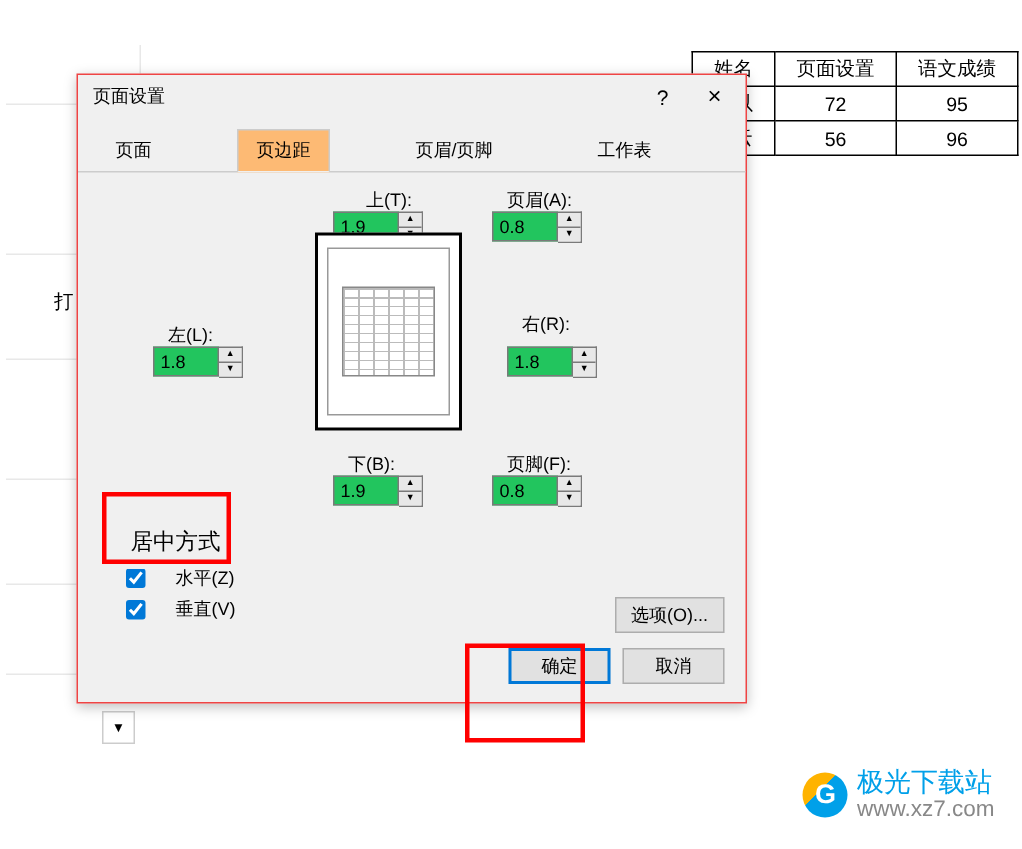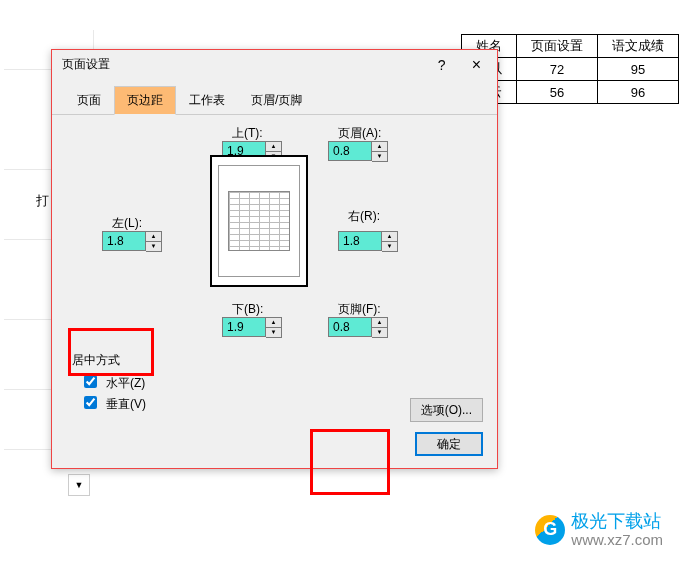--- a/index.html
+++ b/index.html
@@ -75,20 +75,21 @@
       cursor: default;
     }
     .help-q { font-size: 14px; }
     
     
     .tabs {
       display: flex;
       border-bottom: 1px solid #ccc;
       padding-left: 12px;
       margin-top: 6px;
+      gap: 44px;
     }
     .tab {
       padding: 5px 12px;
       font-size: 12px;
       border: 1px solid transparent;
       border-bottom: none;
       position: relative;
       top: 1px;
     }
     .tab.active {
@@ -110,21 +111,21 @@
       position: absolute;
       display: flex;
       align-items: stretch;
     }
     .margin-input input {
       width: 44px;
       height: 20px;
       border: 1px solid #7a7a7a;
       padding: 0 4px;
       font-size: 12px;
-      background: #5eead4;
+      background: #22c55e;
     }
     .spinner {
       display: flex;
       flex-direction: column;
       width: 16px;
       border: 1px solid #7a7a7a;
       border-left: none;
     }
     .spin-btn {
       flex: 1;
@@ -160,28 +161,29 @@
         repeating-linear-gradient(to bottom, #bbb 0 1px, transparent 1px 6px),
         repeating-linear-gradient(to right, #bbb 0 1px, transparent 1px 10px);
       border: 1px solid #888;
     }
     
     
     .center-section {
       margin-top: 225px;
     }
     .center-title {
-      font-size: 12px;
+      font-size: 15px;
       margin-bottom: 6px;
+      margin-left: 15px;
     }
     .checkbox-row {
       margin-left: 12px;
       display: flex;
-      align-items: flex-start;
-      gap: 9px;
+      align-items: center;
+      gap: 20px;
       margin-bottom: 4px;
       font-size: 12px;
     }
     .checkbox-row input { width: 13px; height: 13px; accent-color: #0078d7;}
     
     
     .dialog-footer {
       position: absolute;
       bottom: 12px;
       right: 14px;
@@ -295,27 +297,27 @@
     <span>页面设置</span>
     <div class="titlebar-right">
       <span class="help-q">?</span>
       <span class="close-x">×</span>
     </div>
   </div>
 
   <div class="tabs">
     <div class="tab">页面</div>
     <div class="tab active">页边距</div>
+    <div class="tab">页眉/页脚</div>
     <div class="tab">工作表</div>
-    <div class="tab">页眉/页脚</div>
   </div>
 
   <div class="content">
 
-    <span class="margin-label" style="left:180px; top:10px">上(T):</span>
+    <span class="margin-label" style="left:192px; top:10px">上(T):</span>
     <div class="margin-input" style="left:170px; top:26px">
       <input type="text" value="1.9" style="">
       <div class="spinner">
           <div class="spin-btn">▲</div>
           <div class="spin-btn">▼</div>
         </div>
     </div>
 
     <span class="margin-label" style="left:286px; top:10px">页眉(A):</span>
     <div class="margin-input" style="left:276px; top:26px">
@@ -376,20 +378,21 @@
         <input type="checkbox" checked="" style="">
         <span>垂直(V)</span>
       </label>
     </div>
   </div>
 
   <div class="btn options-btn">选项(O)...</div>
 
   <div class="dialog-footer">
     <div class="btn primary">确定</div>
+    <div class="btn">取消</div>
   </div>
 </div>
 
 <div class="highlight-box" style="left:68px; top:328px; width:86px; height:48px"></div>
 <div class="highlight-box" style="left:310px; top:429px; width:80px; height:66px"></div>
 
 <div class="watermark">
   <div class="logo-circle">G</div>
   <div class="watermark-text">
     <span>极光下载站</span>

